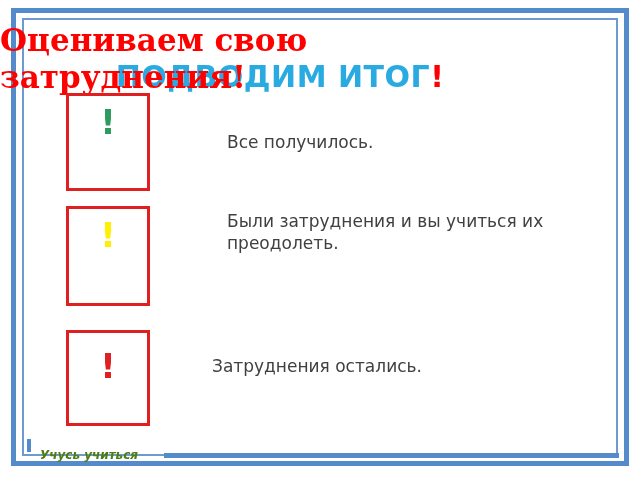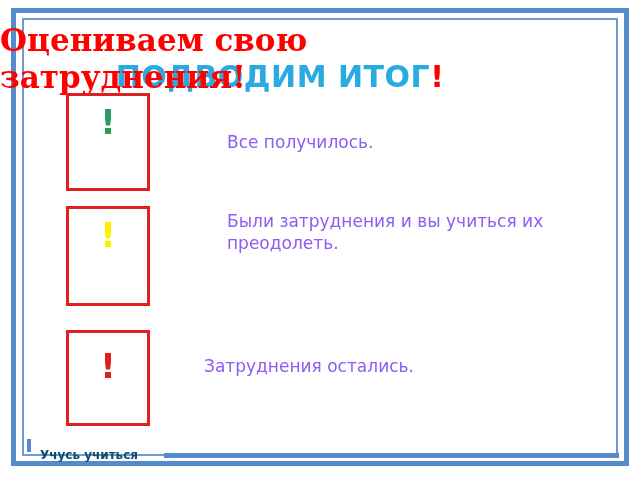--- a/index.html
+++ b/index.html
@@ -122,43 +122,44 @@
     line-height: 1;
     margin-top: 9px;
     user-select: none;
   }
   .row-3 .bang-glyph { margin-top: 16px; }
 
   .row-text {
     position: absolute;
     font-family: "DejaVu Sans", sans-serif;
     font-size: 17px;
-    color: #8b5cf6;
+    color: #404040;
     line-height: 1.32;
   }
   .row-1 .row-text { left: 227px; top: 38px;  width: 330px; }
   .row-2 .row-text { left: 227px; top: 4px;   width: 320px; }
-  .row-3 .row-text { left: 204px; top: 25px;  width: 360px; }
+  .row-3 .row-text { left: 212px; top: 25px;  width: 360px; }
 
   
   .footer {
     position: absolute;
     left: 0;
     top: 448px;
     width: 640px;
     height: 22px;
   }
   .footer-label {
     position: absolute;
     left: 40px;
     top: 0;
     font-family: "DejaVu Sans", sans-serif;
+    font-style: italic;
     font-weight: bold;
     font-size: 12px;
-    color: #0c4a6e;
+    color: #4d7c0f;
     white-space: nowrap;
   }
   .footer-rule {
     position: absolute;
     left: 164px;
     top: 5px;
     width: 455px;
     height: 5px;
     background: #548CCB;
   }

